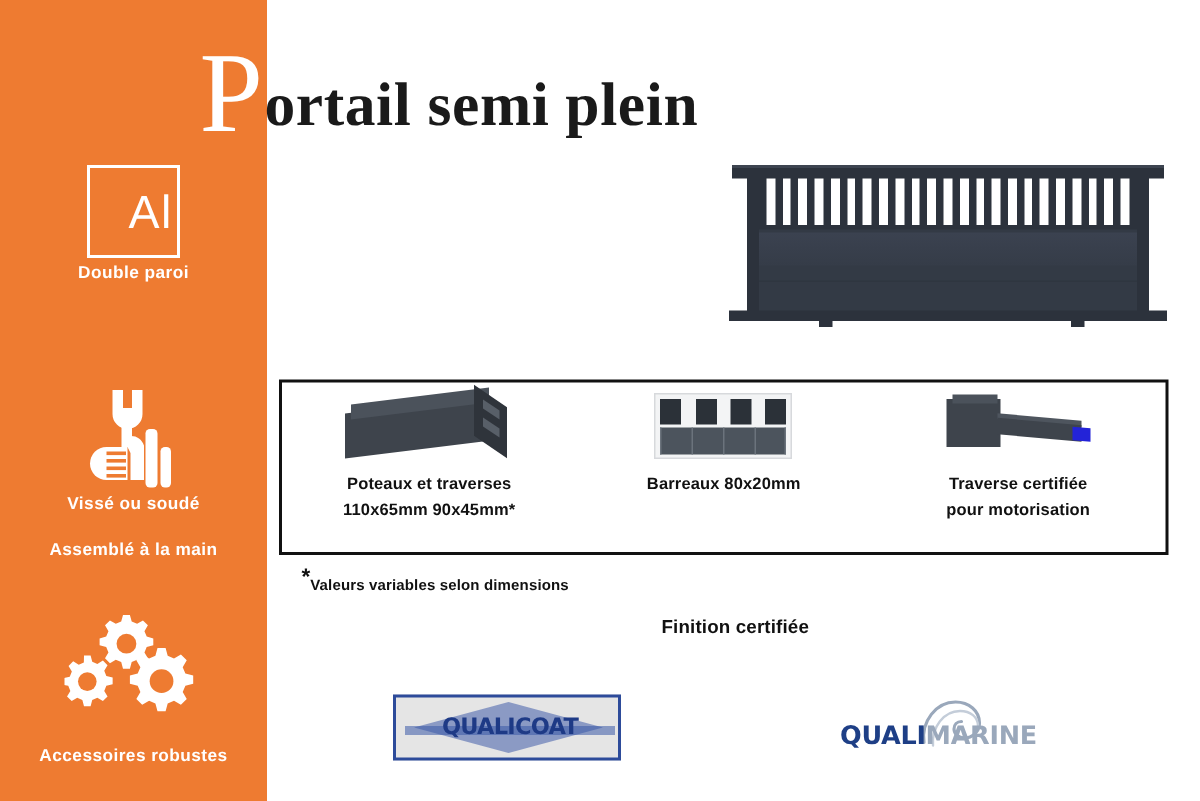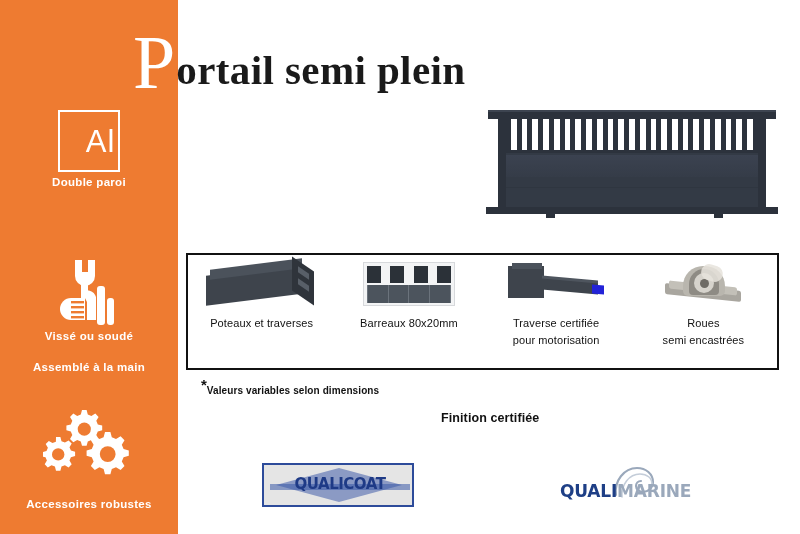--- a/index.html
+++ b/index.html
@@ -65,21 +65,21 @@
   .gate-foot{position:absolute;top:110px;width:9px;height:4px;background:#2c323c;}
 
   
   #featbox{
     position:absolute;left:186px;top:253px;width:593px;height:117px;
     border:2px solid #111111;background:#ffffff;box-sizing:border-box;
   }
   .feat-grid{position:absolute;inset:0;display:flex;}
   .feat-col{flex:1;display:flex;flex-direction:column;align-items:center;}
   .feat-art{height:58px;display:flex;align-items:center;justify-content:center;width:100%;}
-  .feat-cap{font-size:11px;font-weight:normal;color:#111;line-height:17px;text-align:center;
+  .feat-cap{font-size:11px;font-weight:bold;color:#111;line-height:17px;text-align:center;
             white-space:nowrap;letter-spacing:.1px;}
   .feat-cap.l1{margin-top:2px;}
 
   
   .art-profile{position:relative;width:112px;height:44px;}
   .ap-body{position:absolute;left:0;top:8px;width:92px;height:30px;background:#3e444c;
            transform:skewY(-7deg);}
   .ap-top{position:absolute;left:4px;top:2px;width:92px;height:10px;background:#4b525b;
           transform:skewY(-7deg);}
   .ap-end{position:absolute;left:86px;top:2px;width:22px;height:34px;background:#2f343b;
@@ -264,20 +264,21 @@
         <div class="feat-art">
           <div class="art-profile">
             <div class="ap-body"></div>
             <div class="ap-top"></div>
             <div class="ap-end"></div>
             <div class="ap-notch"></div>
             <div class="ap-notch2"></div>
           </div>
         </div>
         <div class="feat-cap l1">Poteaux et traverses</div>
+        <div class="feat-cap">110x65mm 90x45mm*</div>
       </div>
 
       <div class="feat-col">
         <div class="feat-art">
           <div class="art-bars">
             <div class="ab-top">
               <div class="ab-blk"></div>
                 <div class="ab-blk"></div>
               <div class="ab-blk"></div>
                 <div class="ab-blk"></div>
@@ -301,35 +302,20 @@
             <div class="am-head-top"></div>
             <div class="am-arm-top"></div>
             <div class="am-arm"></div>
             <div class="am-tip"></div>
           </div>
         </div>
         <div class="feat-cap l1">Traverse certifiée</div>
         <div class="feat-cap">pour motorisation</div>
       </div>
 
-      <div class="feat-col">
-        <div class="feat-art">
-          <div class="art-wheel">
-            <div class="aw-base"></div>
-            <div class="aw-base2"></div>
-            <div class="aw-hous"></div>
-            <div class="aw-ring"></div>
-            <div class="aw-disc"></div>
-            <div class="aw-hole"></div>
-            <div class="aw-shine"></div>
-          </div>
-        </div>
-        <div class="feat-cap l1">Roues</div>
-        <div class="feat-cap">semi encastrées</div>
-      </div>
 
     </div>
   </div>
 
   <div id="footnote">
     <span class="star">*</span><span class="fn">Valeurs variables selon dimensions</span>
   </div>
 
   <div id="finition">Finition certifiée</div>
 

